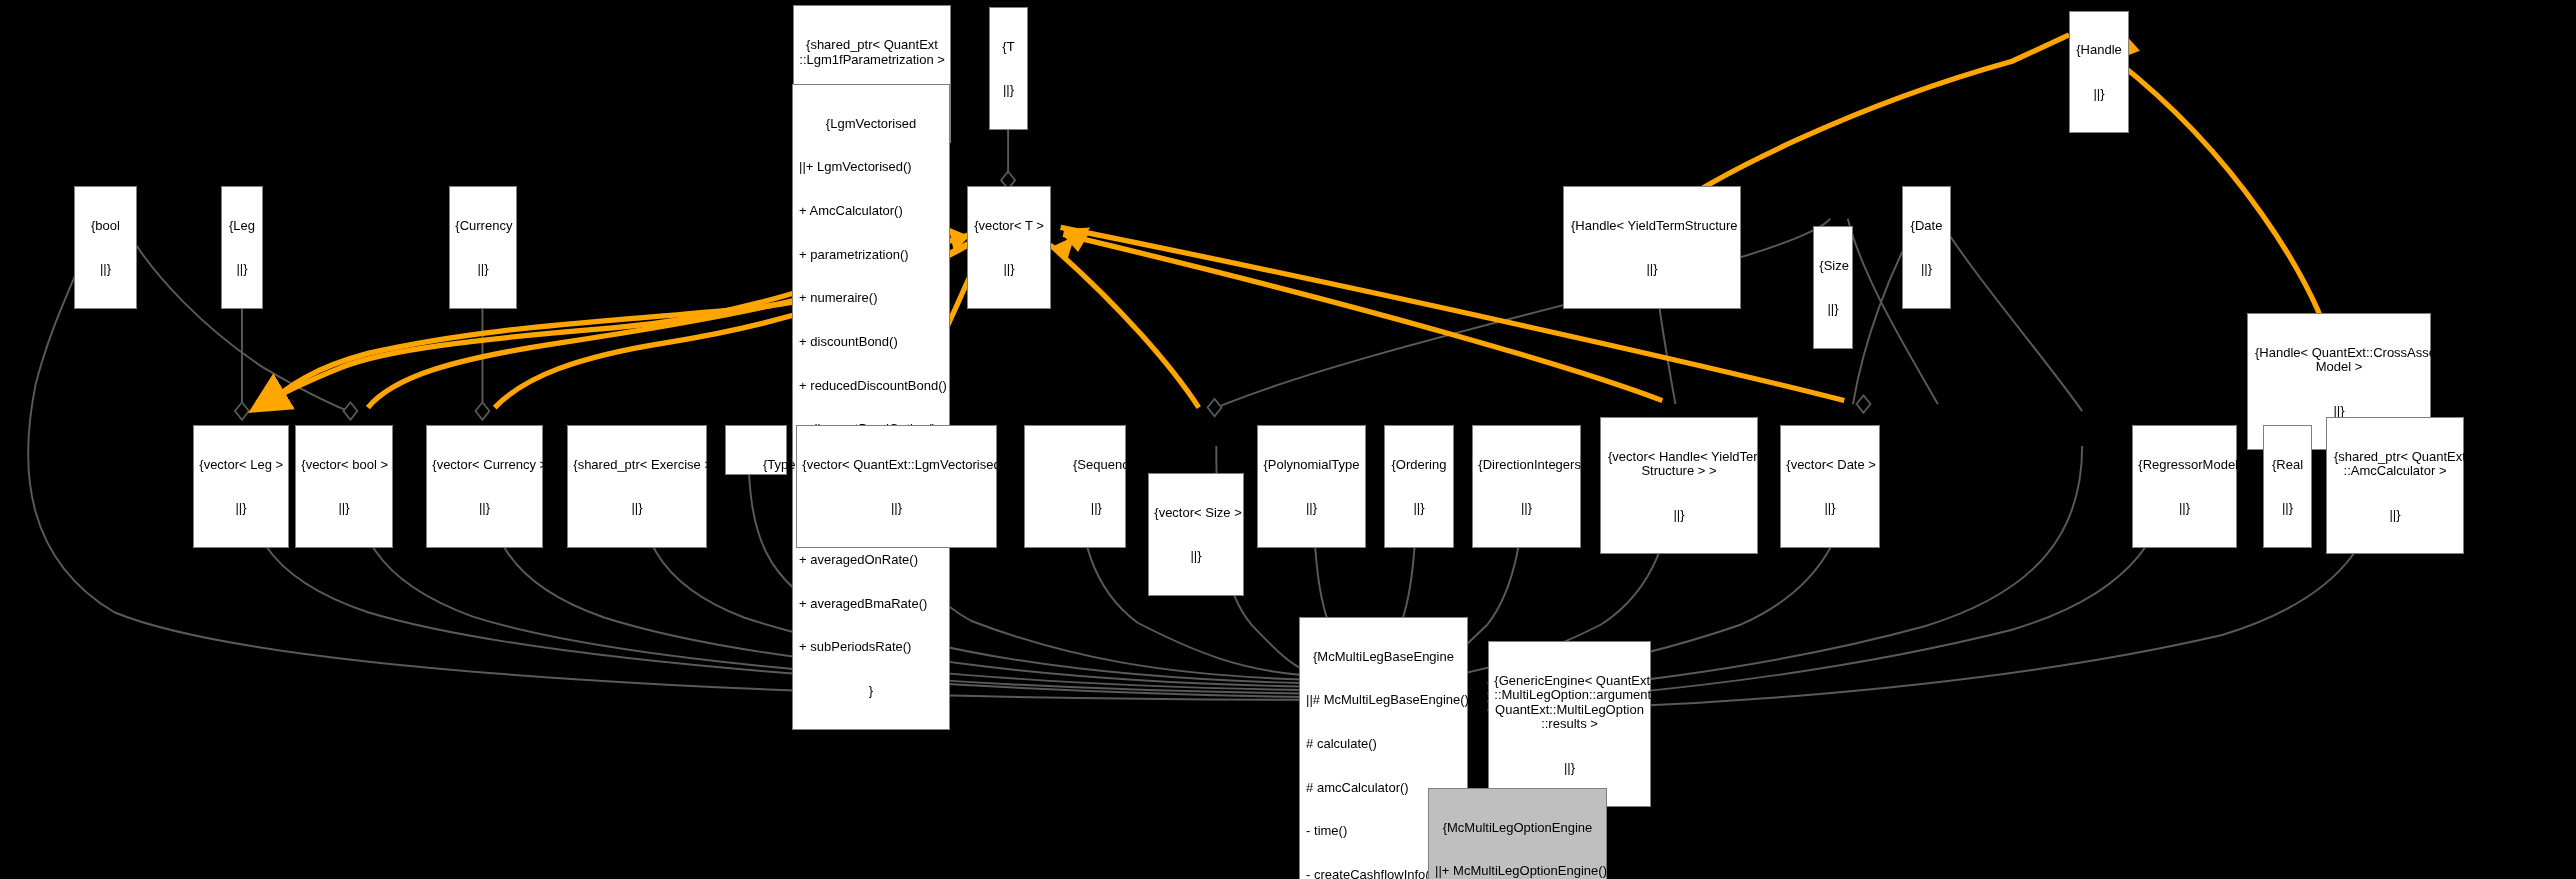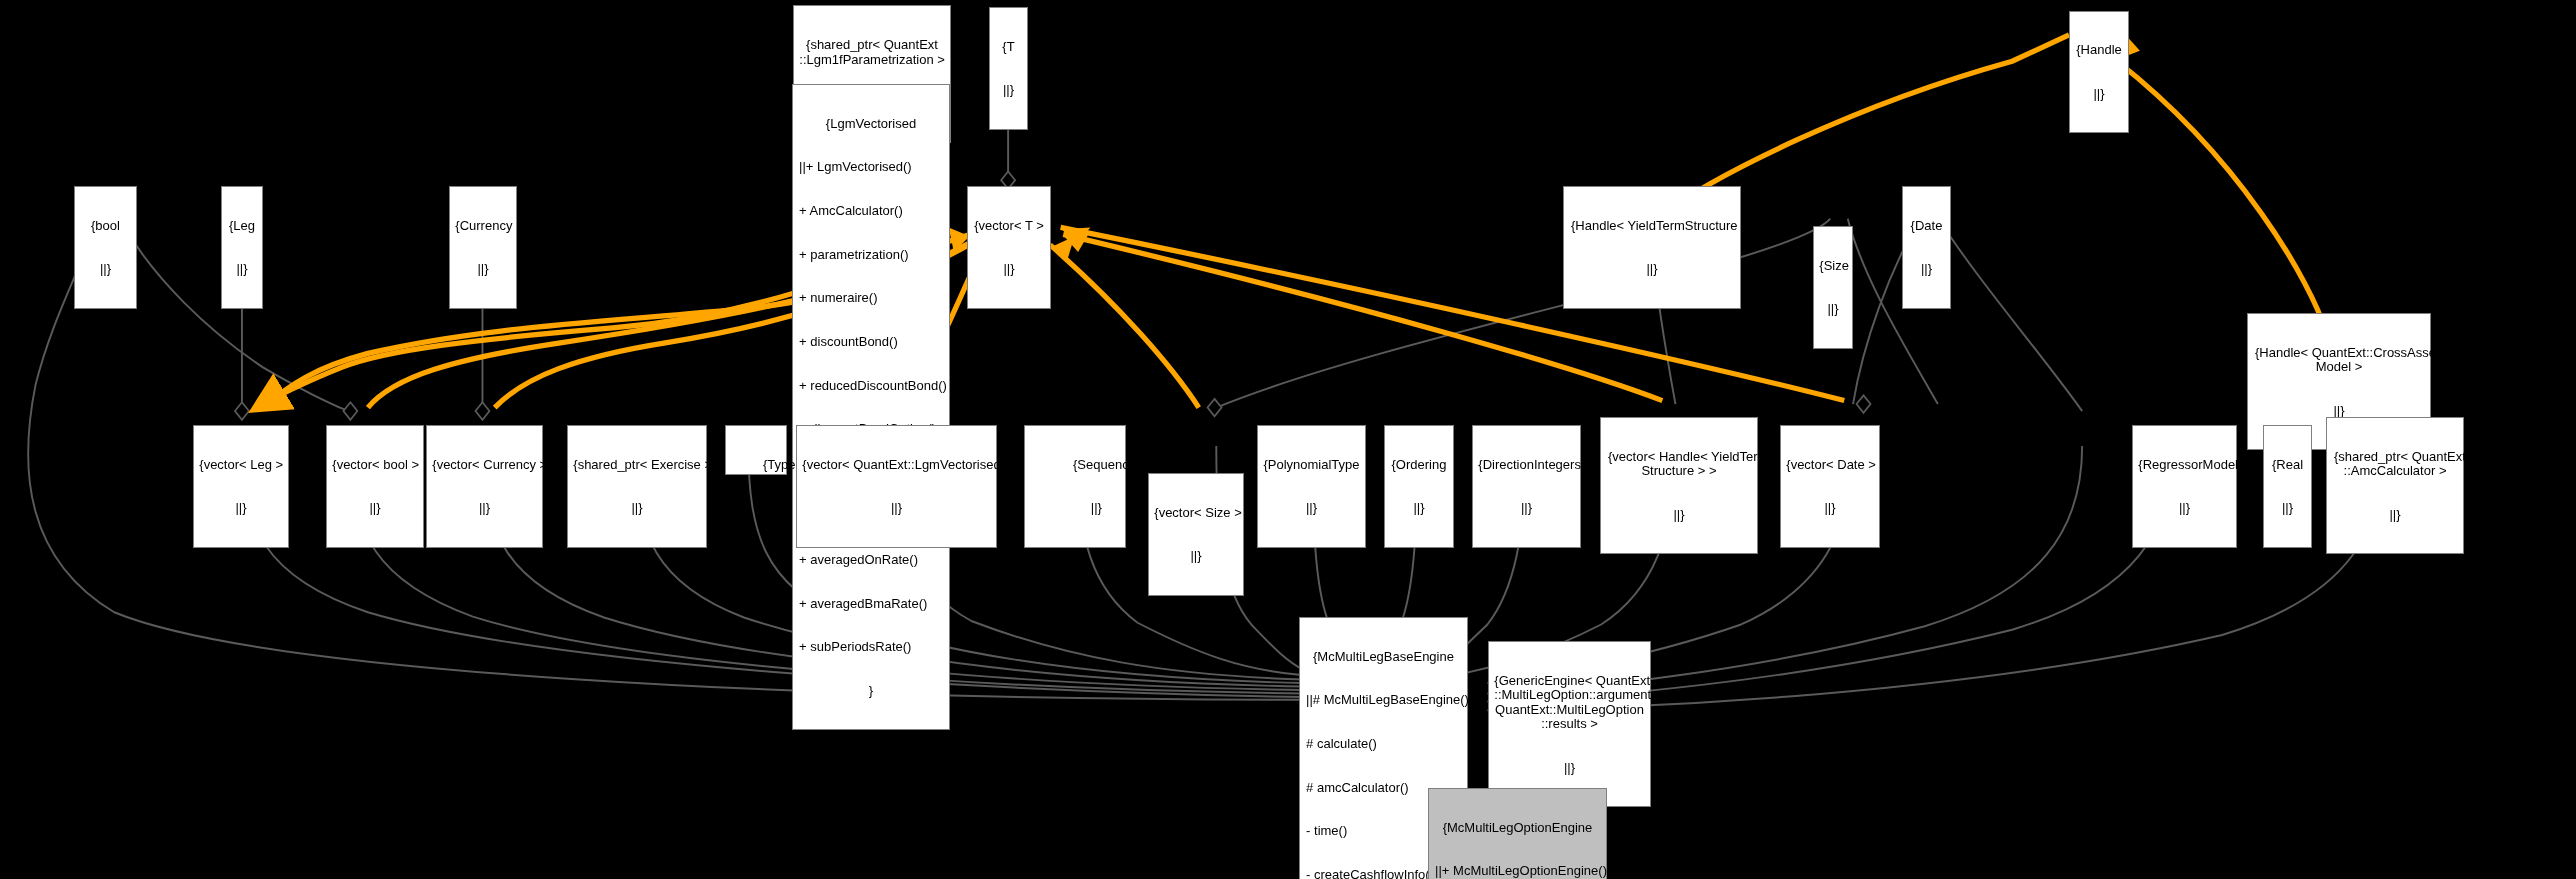--- a/index.html
+++ b/index.html
@@ -197,21 +197,21 @@
   <div class="node wide" style="left:2247px;top:313px;width:184px;">
     <span class="hdr">{Handle&lt; QuantExt::CrossAsset
 Model &gt;</span>
     <span class="close">||}</span>
   </div>
 
   <div class="node small" style="left:193px;top:425px;width:96px;">
     <span class="hdr">{vector&lt; Leg &gt;</span>
     <span class="close">||}</span>
   </div>
-  <div class="node small" style="left:326px;top:425px;width:98px;">
+  <div class="node small" style="left:295px;top:425px;width:98px;">
     <span class="hdr">{vector&lt; bool &gt;</span>
     <span class="close">||}</span>
   </div>
   <div class="node small" style="left:426px;top:425px;width:117px;">
     <span class="hdr">{vector&lt; Currency &gt;</span>
     <span class="close">||}</span>
   </div>
   <div class="node small" style="left:567px;top:425px;width:140px;">
     <span class="hdr">{shared_ptr&lt; Exercise &gt;</span>
     <span class="close">||}</span>

